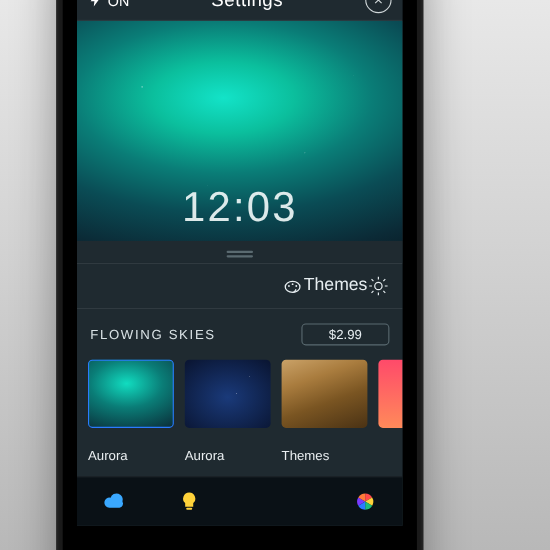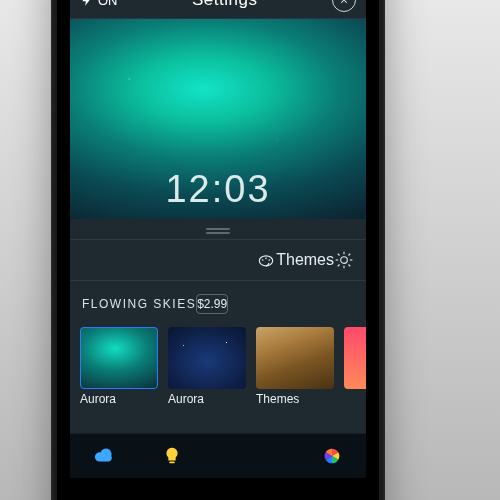--- a/index.html
+++ b/index.html
@@ -13,28 +13,28 @@
   .close{width:22px;height:22px;border:1.5px solid #cfd6d8;border-radius:50%;display:flex;align-items:center;justify-content:center}
   .close svg{width:10px;height:10px}
   .preview{height:200px;position:relative;background:radial-gradient(120% 90% at 45% 35%,#13e3c8 0%,#0bbf9d 18%,#0a7d77 38%,#0a4c55 58%,#0b2a36 80%,#07141c 100%)}
   .preview::after{content:"";position:absolute;inset:0;background:radial-gradient(2px 2px at 20% 30%,rgba(255,255,255,.6),transparent 50%),radial-gradient(1.5px 1.5px at 70% 60%,rgba(255,255,255,.5),transparent 50%),radial-gradient(1px 1px at 40% 75%,rgba(255,255,255,.4),transparent 50%),radial-gradient(1px 1px at 85% 25%,rgba(255,255,255,.4),transparent 50%);pointer-events:none}
   .clock{position:absolute;left:0;right:0;bottom:8px;text-align:center;color:#eef7f7;font-size:38px;font-weight:200;letter-spacing:2px;opacity:.92}
   .handle{height:20px;display:flex;align-items:center;justify-content:center;background:#1f2a30}
   .handle div{width:24px;height:2px;background:#5a6a70;border-radius:2px;position:relative}
   .handle div::after{content:"";position:absolute;left:0;right:0;top:4px;height:2px;background:#5a6a70;border-radius:2px}
   .section-head{height:40px;display:flex;align-items:center;justify-content:flex-end;padding:0 12px;border-top:1px solid rgba(255,255,255,.08);border-bottom:1px solid rgba(255,255,255,.08);color:#e6edf0}
   .section-head .label{font-size:16px}
-  .pack{height:34px;display:flex;align-items:center;justify-content:flex-start;padding:6px 12px 0;color:#d9e2e5}
+  .pack{height:34px;display:flex;align-items:center;justify-content:space-between;padding:6px 12px 0;color:#d9e2e5}
   .pack-name{font-size:12px;letter-spacing:1.5px}
-  .price{font-size:12px;color:#e6edf0;border:1px solid #5a6a70;border-radius:4px;padding:2px 0}
+  .price{font-size:12px;color:#e6edf0;border:1px solid #5a6a70;border-radius:4px;padding:2px 24px}
   .thumbs{display:flex;gap:10px;padding:6px 10px 0;overflow:hidden}
   .thumb{width:78px;flex:0 0 78px;display:flex;flex-direction:column}
   .thumb .img{width:78px;height:62px;border-radius:4px;position:relative;overflow:hidden}
   .thumb.selected .img{outline:1.5px solid #2a7bff;outline-offset:-1px}
-  .thumb .cap{color:#e9eef0;font-size:12px;margin-top:3px}
+  .thumb .cap{color:#e9eef0;font-size:12px;margin-top:18px}
   .t-aurora{background:radial-gradient(120% 100% at 45% 35%,#11dcc0,#0a7d77 35%,#0b2a36 80%)}
   .t-stars{background:radial-gradient(100% 100% at 50% 55%,#1a3a7a 0%,#0a1634 70%)}
   .t-stars::after{content:"";position:absolute;inset:0;background:radial-gradient(1px 1px at 20% 30%,#fff,transparent 50%),radial-gradient(1px 1px at 60% 50%,#fff,transparent 50%),radial-gradient(1px 1px at 75% 25%,#fff,transparent 50%)}
   .t-desert{background:linear-gradient(160deg,#caa268 0%,#a97c3e 30%,#7a5522 60%,#4a3214 100%)}
   .t-last{background:linear-gradient(#ff4a6a,#ff8a5a)}
   .tabbar{position:absolute;left:0;right:0;bottom:0;height:44px;background:#0a1116;display:flex;align-items:center;justify-content:space-around;border-top:1px solid rgba(255,255,255,.06)}
   .tab svg{width:22px;height:22px}
   .dot{width:14px;height:14px;border-radius:50%}
   svg{display:block}
 </style>

